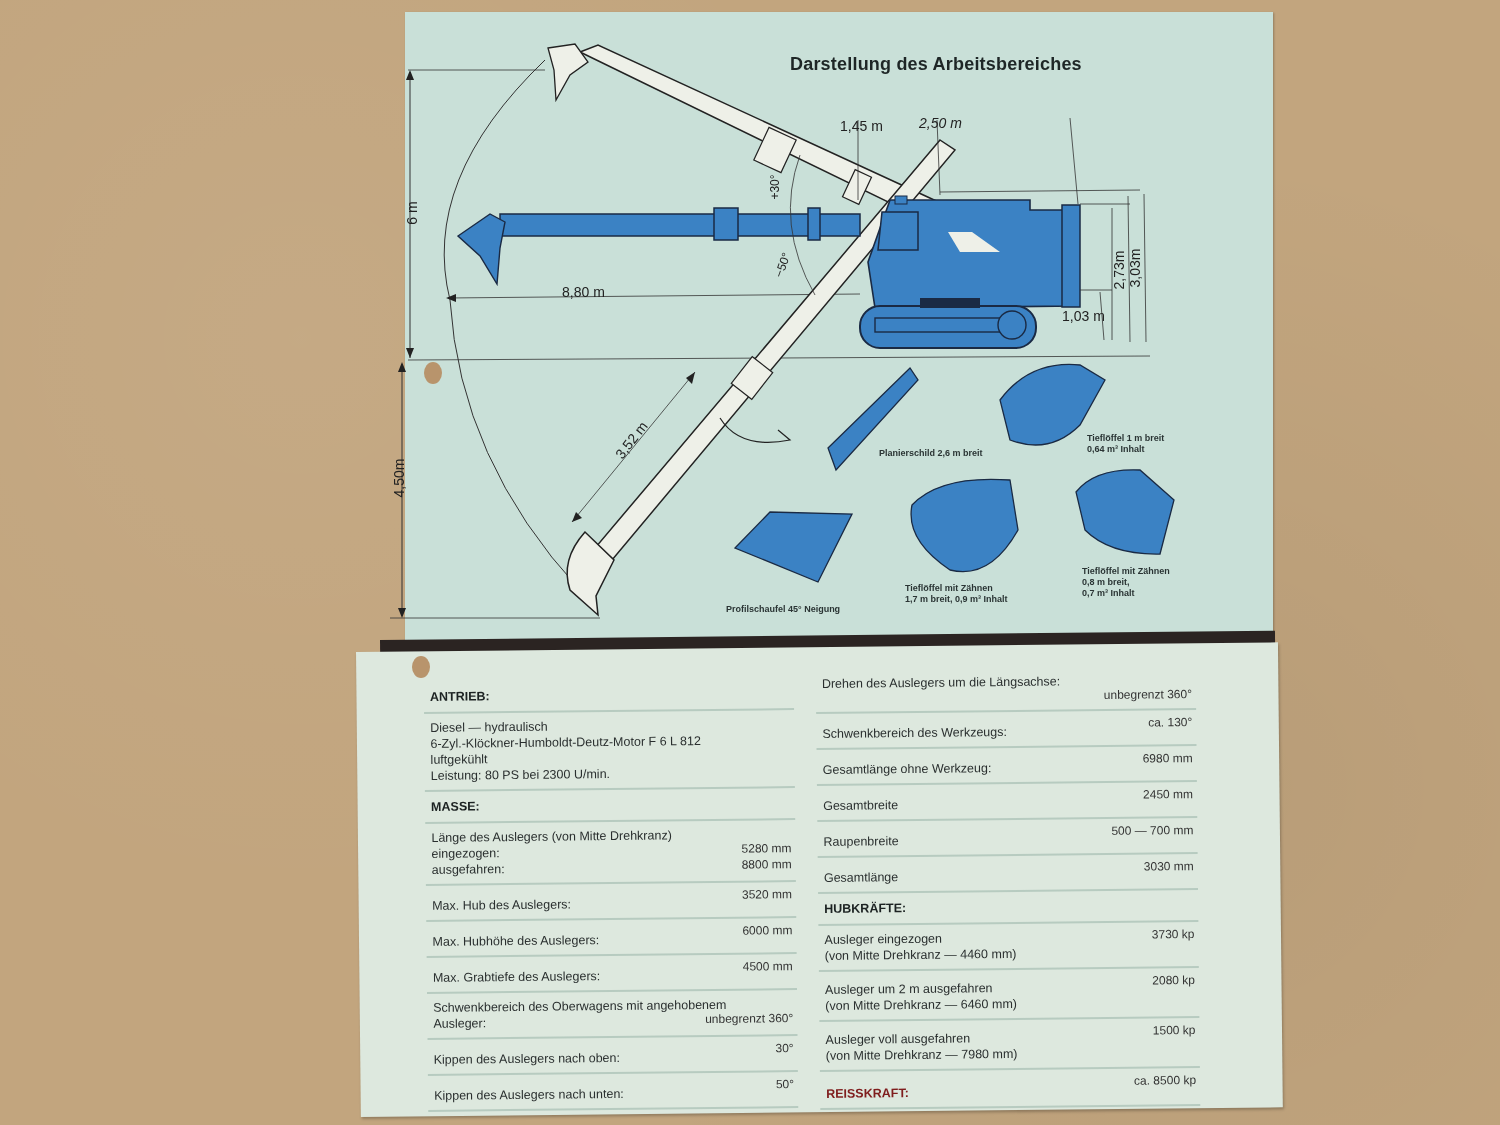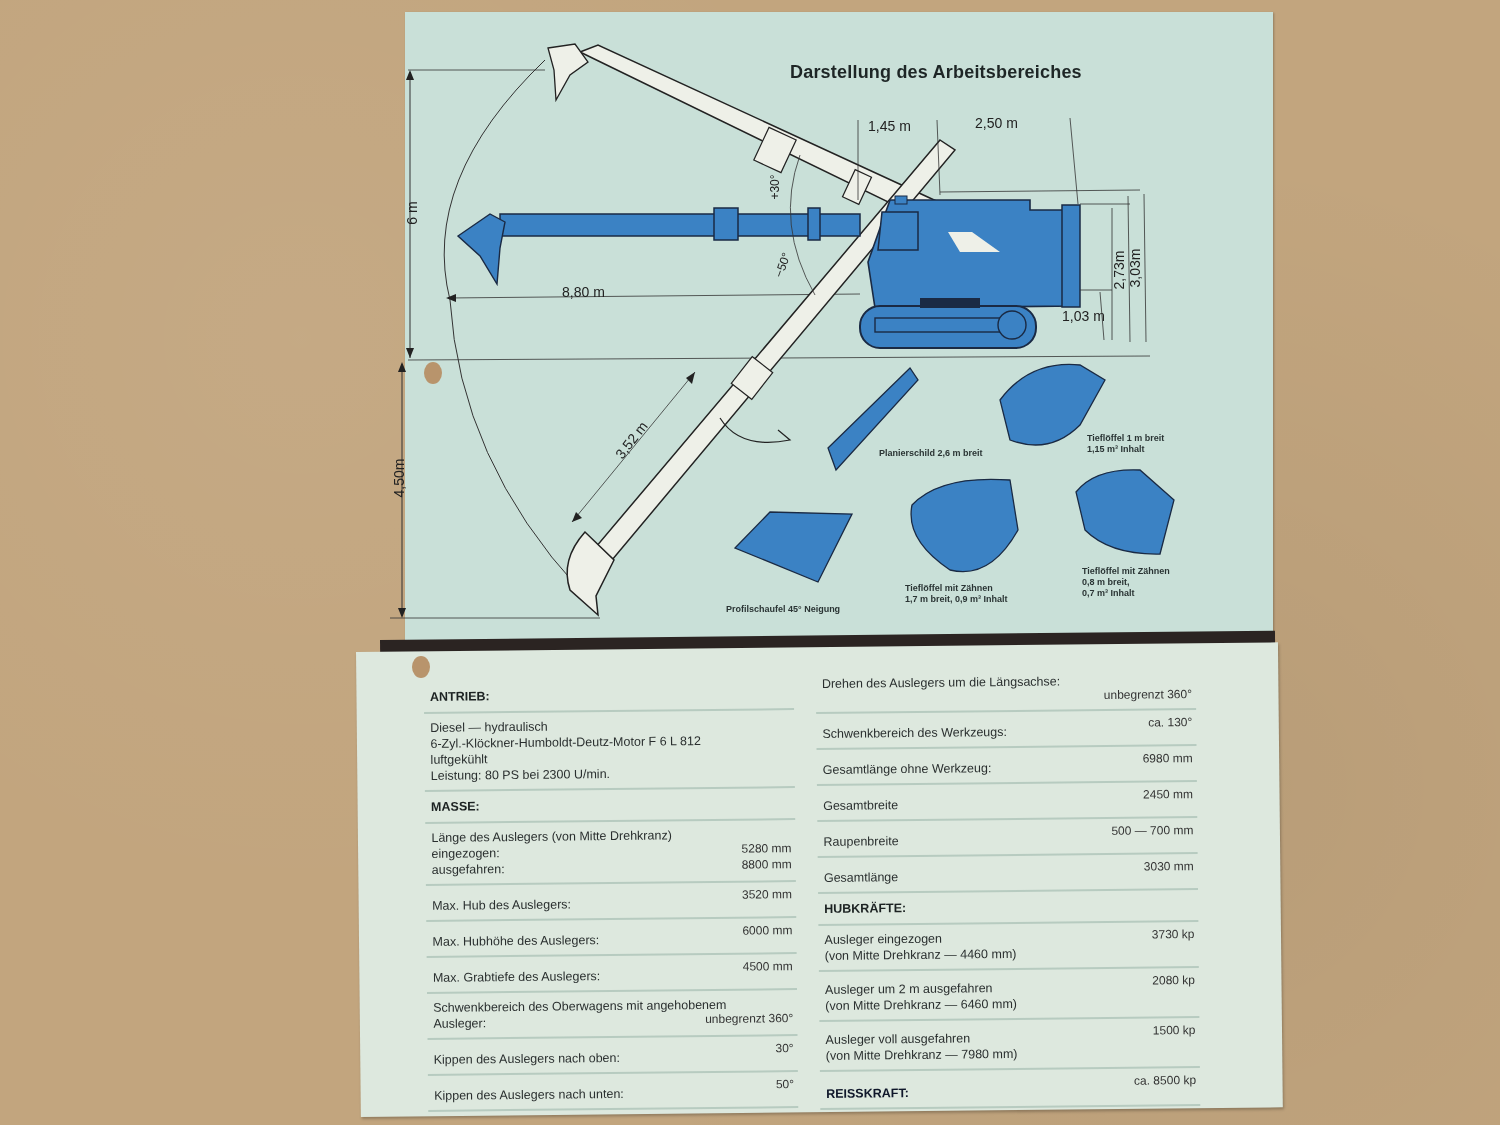--- a/index.html
+++ b/index.html
@@ -7,21 +7,21 @@
   .cardboard{position:absolute;inset:0;background:
      radial-gradient(circle at 20% 30%,rgba(255,255,255,0.05),transparent 40%),
      radial-gradient(circle at 80% 70%,rgba(0,0,0,0.05),transparent 45%),#c2a57e;}
   
   .sheet-top{position:absolute;left:405px;top:12px;width:868px;height:640px;background:#c9e0d8;
      transform:skewY(0deg);box-shadow:1px 1px 2px rgba(0,0,0,0.25);}
   .black-band{position:absolute;left:380px;top:640px;width:895px;height:22px;background:#2b2422;transform:rotate(-0.6deg);transform-origin:left top;}
   .sheet-bottom{position:absolute;left:356px;top:652px;width:922px;height:465px;background:#dde8de;
      transform:rotate(-0.6deg);transform-origin:left top;box-shadow:1px 2px 3px rgba(0,0,0,0.25);}
   .hole{position:absolute;width:18px;height:22px;border-radius:50%;background:#b8946c;}
-  .title{position:absolute;left:790px;top:54px;font-size:18px;font-weight:bold;color:#1e2626;letter-spacing:0.2px;margin-top:8px;}
+  .title{position:absolute;left:790px;top:54px;font-size:18px;font-weight:bold;color:#1e2626;letter-spacing:0.2px;}
   .dim{position:absolute;font-size:14px;color:#222;white-space:nowrap;}
   .dim.v{transform:rotate(-90deg);transform-origin:center;}
   .tool-label{position:absolute;font-size:9px;font-weight:bold;color:#2a3434;line-height:11px;white-space:nowrap;}
   svg.diagram{position:absolute;left:0;top:0;}
   
   .col{position:absolute;}
   .col-left{left:426px;top:680px;width:370px;}
   .col-right{left:818px;top:668px;width:380px;}
   .sec{font-size:12.5px;font-weight:bold;color:#1c2222;padding:8px 0 8px 6px;border-bottom:2px solid #b7cbc0;}
   .row{position:relative;border-bottom:2px solid #b7cbc0;padding:6px 0 6px 6px;font-size:12.5px;color:#2a2f2f;line-height:16px;min-height:16px;}
@@ -104,36 +104,36 @@
 
   <polygon points="828,448 910,368 918,380 836,470" fill="#3b82c4" stroke="#1a2a44" stroke-width="1.3"></polygon>
   <path d="M1000 400 Q1030 360 1080 365 L1105 380 L1080 425 Q1050 455 1010 440 Z" fill="#3b82c4" stroke="#1a2a44" stroke-width="1.3"></path>
   <polygon points="735,548 770,512 852,514 818,582" fill="#3b82c4" stroke="#1a2a44" stroke-width="1.3"></polygon>
   <path d="M912 505 Q940 475 1010 480 L1018 530 Q990 580 950 570 Q905 540 912 505 Z" fill="#3b82c4" stroke="#1a2a44" stroke-width="1.3"></path>
   <path d="M1076 492 Q1095 468 1140 470 L1174 500 L1160 554 Q1110 555 1085 530 Z" fill="#3b82c4" stroke="#1a2a44" stroke-width="1.3"></path>
 </svg>
 
 <div class="title">Darstellung des Arbeitsbereiches</div>
 
-<div class="dim" style="left:868px;top:118px;">1,45 m</div>
-<div class="dim" style="left:975px;top:115px;">2,50 m</div>
+<div class="dim" style="left:840px;top:118px;">1,45 m</div>
+<div class="dim" style="left:919px;top:115px;font-style:italic;">2,50 m</div>
 <div class="dim v" style="left:400px;top:205px;">6 m</div>
 <div class="dim v" style="left:380px;top:470px;">4,50m</div>
 <div class="dim" style="left:562px;top:284px;">8,80 m</div>
 <div class="dim" style="left:610px;top:432px;transform:rotate(-52deg);">3,52 m</div>
 <div class="dim" style="left:762px;top:180px;transform:rotate(-90deg);font-size:12px;">+30°</div>
 <div class="dim" style="left:770px;top:258px;transform:rotate(-70deg);font-size:12px;">−50°</div>
 <div class="dim v" style="left:1100px;top:262px;">2,73m</div>
 <div class="dim v" style="left:1116px;top:260px;">3,03m</div>
 <div class="dim" style="left:1062px;top:308px;">1,03 m</div>
 
 <div class="tool-label" style="left:879px;top:448px;">Planierschild 2,6 m breit</div>
 <div class="tool-label" style="left:1087px;top:433px;">
   <div>Tieflöffel 1 m breit</div>
-  <div>1,15 m³ Inhalt</div>
+  <div>0,64 m³ Inhalt</div>
 </div>
 <div class="tool-label" style="left:726px;top:604px;">Profilschaufel 45° Neigung</div>
 <div class="tool-label" style="left:905px;top:583px;">
   <div>Tieflöffel mit Zähnen</div>
   <div>1,7 m breit, 0,9 m³ Inhalt</div>
 </div>
 <div class="tool-label" style="left:1082px;top:566px;">
   <div>Tieflöffel mit Zähnen</div>
   <div>0,8 m breit,</div>
   <div>0,7 m³ Inhalt</div>
@@ -235,16 +235,16 @@
     <span class="val">2080  kp</span>
   </div>
   <div class="row" style="padding-top:10px;">
     <div class="lines">
       <div>Ausleger  voll  ausgefahren</div>
       <div>(von Mitte Drehkranz — 7980 mm)</div>
     </div>
     <span class="val">1500  kp</span>
   </div>
   <div class="row" style="padding-top:14px;">
-    <span style="font-weight:bold;color:#0f172a;">REISSKRAFT:</span>
+    <span style="font-weight:bold;color:#7f1d1d;">REISSKRAFT:</span>
     <span class="val">ca.  8500  kp</span>
   </div>
 </div>
 
 </body></html>

